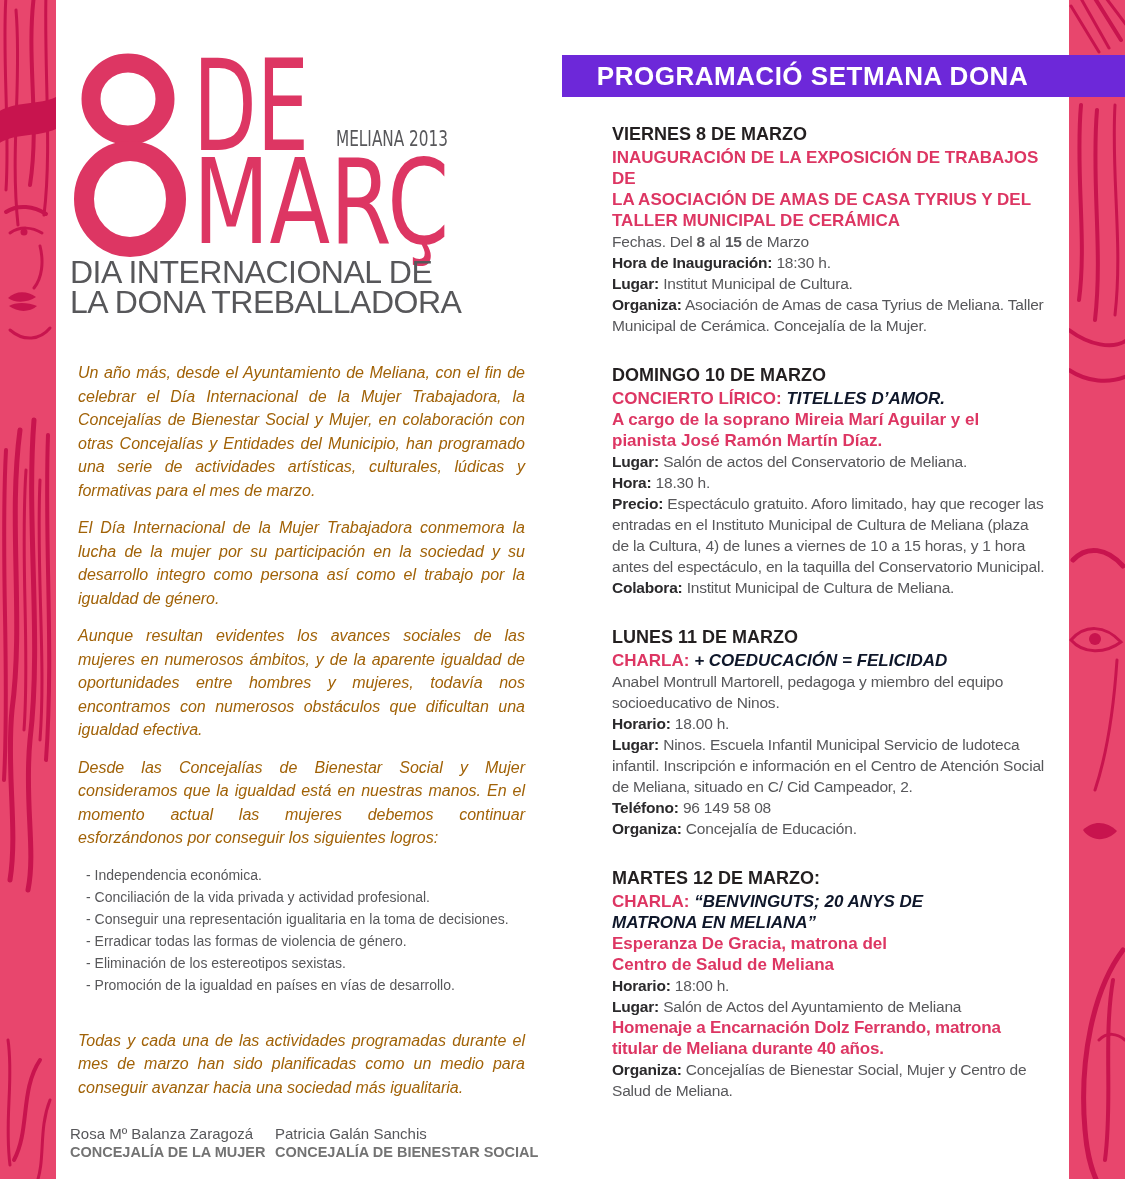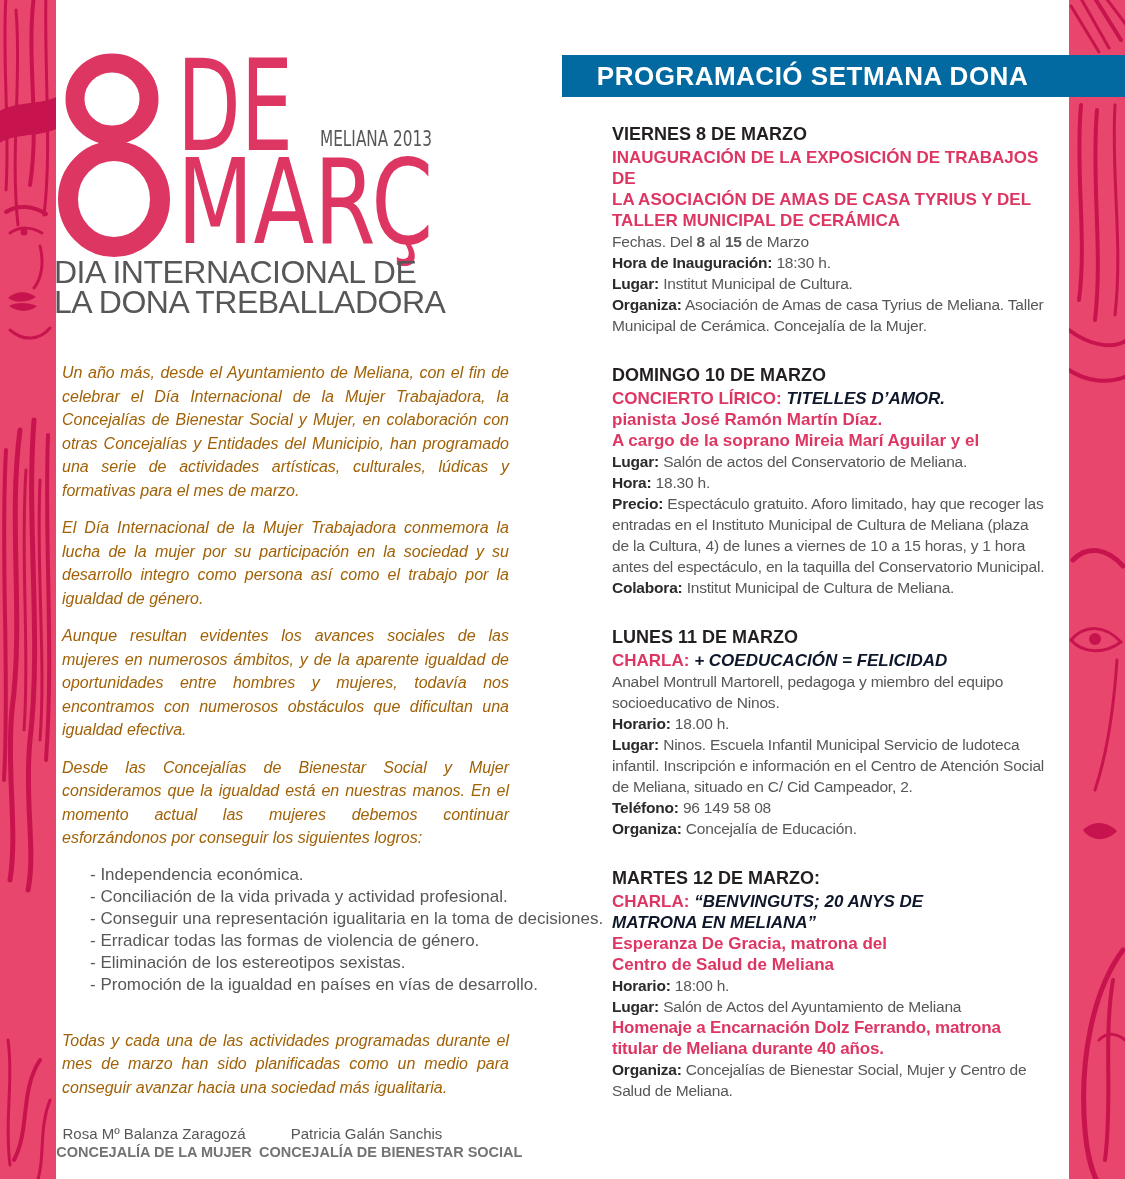--- a/index.html
+++ b/index.html
@@ -4,38 +4,38 @@
 <style>
   html,body{margin:0;padding:0;background:#ffffff;}
   .page{position:relative;width:1125px;height:1179px;background:#fff;overflow:hidden;
         font-family:"Liberation Sans","DejaVu Sans",sans-serif;}
   
   .band{position:absolute;top:0;height:1179px;width:56px;background:#e8466d;z-index:1;}
   .band-left{left:0;}
   .band-right{left:1069px;}
   .band svg{display:block;width:56px;height:1179px;}
   
-  .header-bar{position:absolute;left:562px;top:55px;width:563px;height:42px;background:#0369a1;z-index:2;
+  .header-bar{position:absolute;left:562px;top:55px;width:563px;height:42px;background:#6d28d9;z-index:2;
               display:flex;align-items:center;justify-content:center;}
   .header-bar span{color:#ffffff;font-weight:bold;font-size:26px;letter-spacing:.5px;margin-right:62px;white-space:nowrap;}
   
-  .left-col{position:absolute;left:54px;top:53px;width:455px;z-index:2;}
+  .left-col{position:absolute;left:70px;top:53px;width:455px;z-index:2;}
   .logo{display:block;width:400px;height:200px;overflow:visible;}
   .logo ellipse{fill:none;stroke:#dd3663;}
   .logo text{fill:#dd3663;font-family:"DejaVu Sans",sans-serif;}
   .logo .edition{fill:#57575a;}
   .subtitle{margin-top:4px;font-size:32px;line-height:30px;letter-spacing:-.5px;color:#57575a;white-space:nowrap;}
   .intro{margin-top:44px;}
   .intro p, .closing{width:447px;margin:0 0 14px 8px;font-size:16px;line-height:23.5px;
                      text-align:justify;color:#a16207;font-style:italic;}
   .goals{margin:14px 0 24px 8px;width:447px;color:#57575a;}
-  .goal{font-size:17px;line-height:22px;padding-left:8px;white-space:nowrap;margin-left:20px;}
+  .goal{font-size:14px;line-height:22px;padding-left:8px;white-space:nowrap;}
   .closing{margin-top:33px;}
   .signatures{display:flex;margin-top:26px;}
-  .sig{text-align:center;}
+  .sig{text-align:left;}
   .sig1{width:200px;}
   .sig2{width:215px;margin-left:5px;}
   .sig-name{font-size:15px;color:#57575a;white-space:nowrap;}
   .sig-title{font-size:14.5px;font-weight:bold;color:#737373;margin-top:2px;white-space:nowrap;}
   
   .right-col{position:absolute;left:612px;top:123px;width:433px;z-index:2;}
   .event{margin-bottom:28px;}
   .event-day{font-size:18px;line-height:22px;font-weight:bold;color:#231f20;margin-bottom:2px;}
   .title-line{font-size:17px;line-height:21px;font-weight:bold;color:#dd3663;}
   .detail-line{font-size:15.5px;line-height:21px;color:#57575a;letter-spacing:-.2px;}
@@ -160,22 +160,22 @@
         <div class="title-line"><span class="seg-pb">LA ASOCIACIÓN DE AMAS DE CASA TYRIUS Y DEL</span></div>
         <div class="title-line"><span class="seg-pb">TALLER MUNICIPAL DE CERÁMICA</span></div>
         <div class="detail-line"><span class="seg-v">Fechas. Del </span><span class="seg-vb">8</span><span class="seg-v"> al </span><span class="seg-vb">15</span><span class="seg-v"> de Marzo</span></div>
         <div class="detail-line"><span class="seg-l">Hora de Inauguración:</span><span class="seg-v"> 18:30 h.</span></div>
         <div class="detail-line"><span class="seg-l">Lugar:</span><span class="seg-v"> Institut Municipal de Cultura.</span></div>
         <div class="detail-line"><span class="seg-l">Organiza:</span><span class="seg-v"> Asociación de Amas de casa Tyrius de Meliana. Taller Municipal de Cerámica. Concejalía de la Mujer.</span></div>
       </div>
       <div class="event">
         <div class="event-day">DOMINGO 10 DE MARZO</div>
         <div class="title-line"><span class="seg-pb">CONCIERTO LÍRICO: </span><span class="seg-pbi">TITELLES D’AMOR.</span></div>
+        <div class="title-line"><span class="seg-pb">A cargo de la soprano Mireia Marí Aguilar y el</span></div>
         <div class="title-line"><span class="seg-pb">pianista José Ramón Martín Díaz.</span></div>
-        <div class="title-line"><span class="seg-pb">A cargo de la soprano Mireia Marí Aguilar y el</span></div>
         <div class="detail-line"><span class="seg-l">Lugar:</span><span class="seg-v"> Salón de actos del Conservatorio de Meliana.</span></div>
         <div class="detail-line"><span class="seg-l">Hora:</span><span class="seg-v"> 18.30 h.</span></div>
         <div class="detail-line"><span class="seg-l">Precio:</span><span class="seg-v"> Espectáculo gratuito. Aforo limitado, hay que recoger las entradas en el Instituto Municipal de Cultura de Meliana (plaza de la Cultura, 4) de lunes a viernes de 10 a 15 horas, y 1 hora antes del espectáculo, en la taquilla del Conservatorio Municipal.</span></div>
         <div class="detail-line"><span class="seg-l">Colabora:</span><span class="seg-v"> Institut Municipal de Cultura de Meliana.</span></div>
       </div>
       <div class="event">
         <div class="event-day">LUNES 11 DE MARZO</div>
         <div class="title-line"><span class="seg-pb">CHARLA: </span><span class="seg-pbi">+ COEDUCACIÓN = FELICIDAD</span></div>
         <div class="detail-line"><span class="seg-v">Anabel Montrull Martorell, pedagoga y miembro del equipo socioeducativo de Ninos.</span></div>
         <div class="detail-line"><span class="seg-l">Horario:</span><span class="seg-v"> 18.00 h.</span></div>

